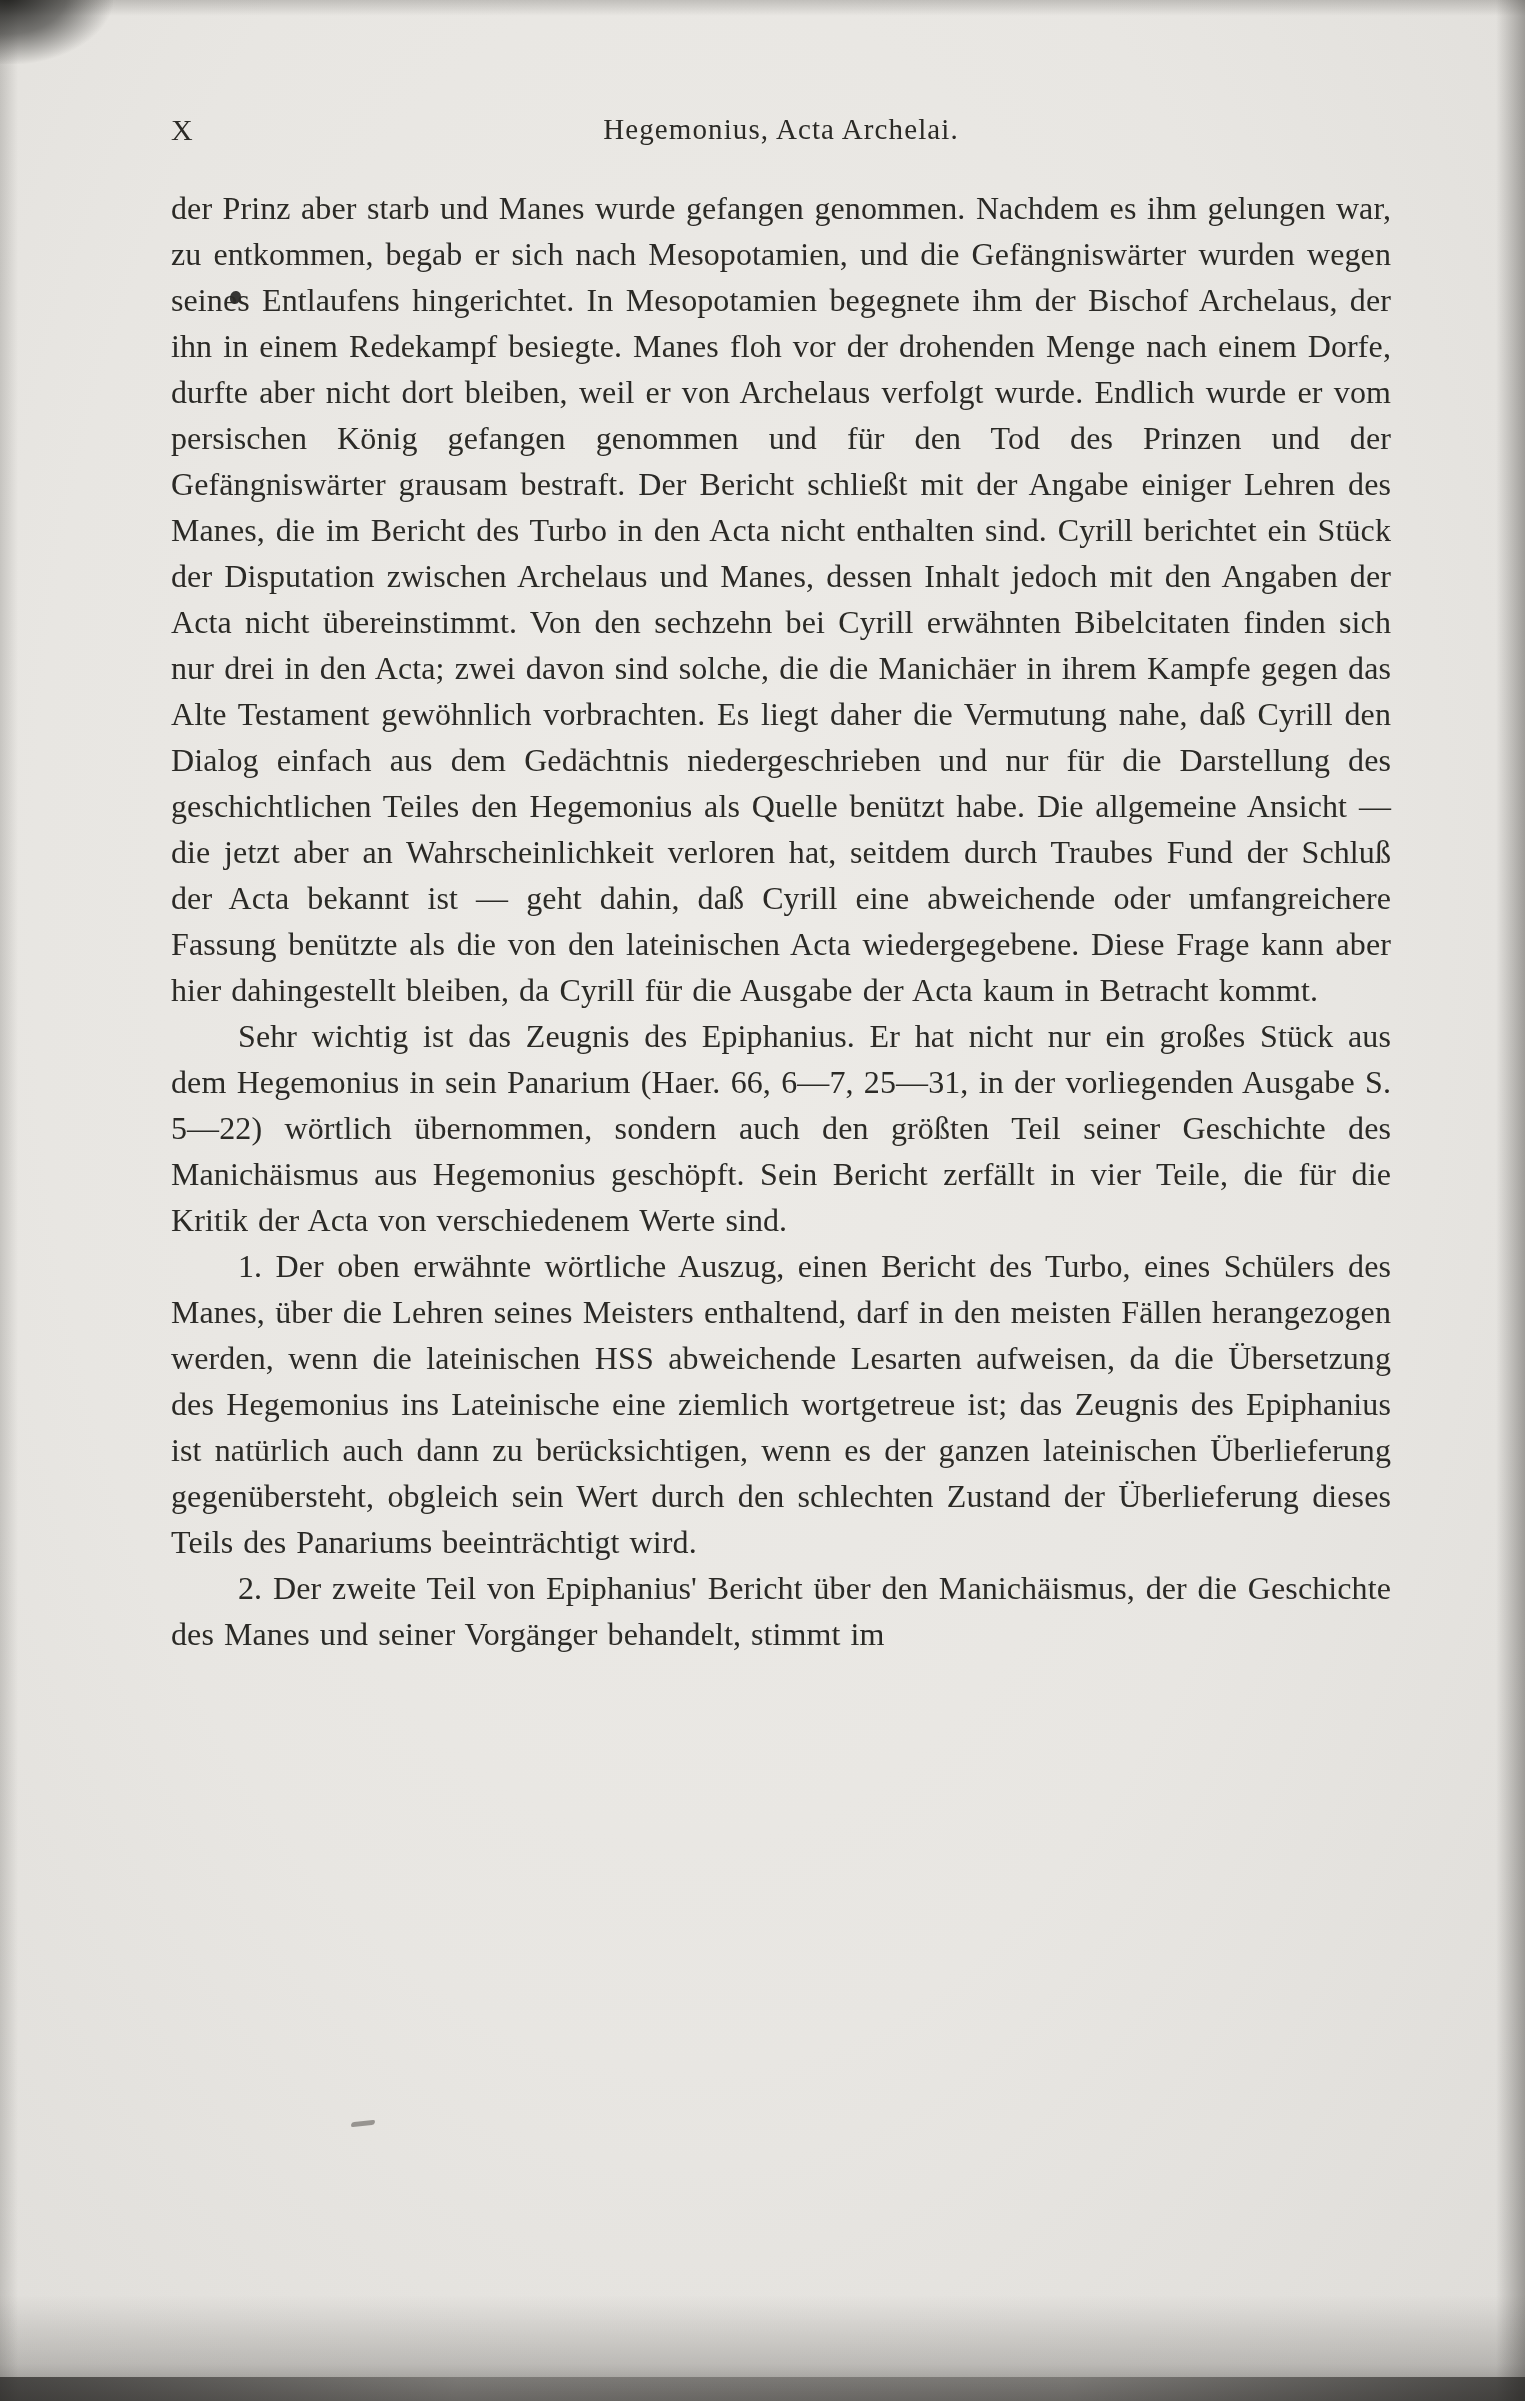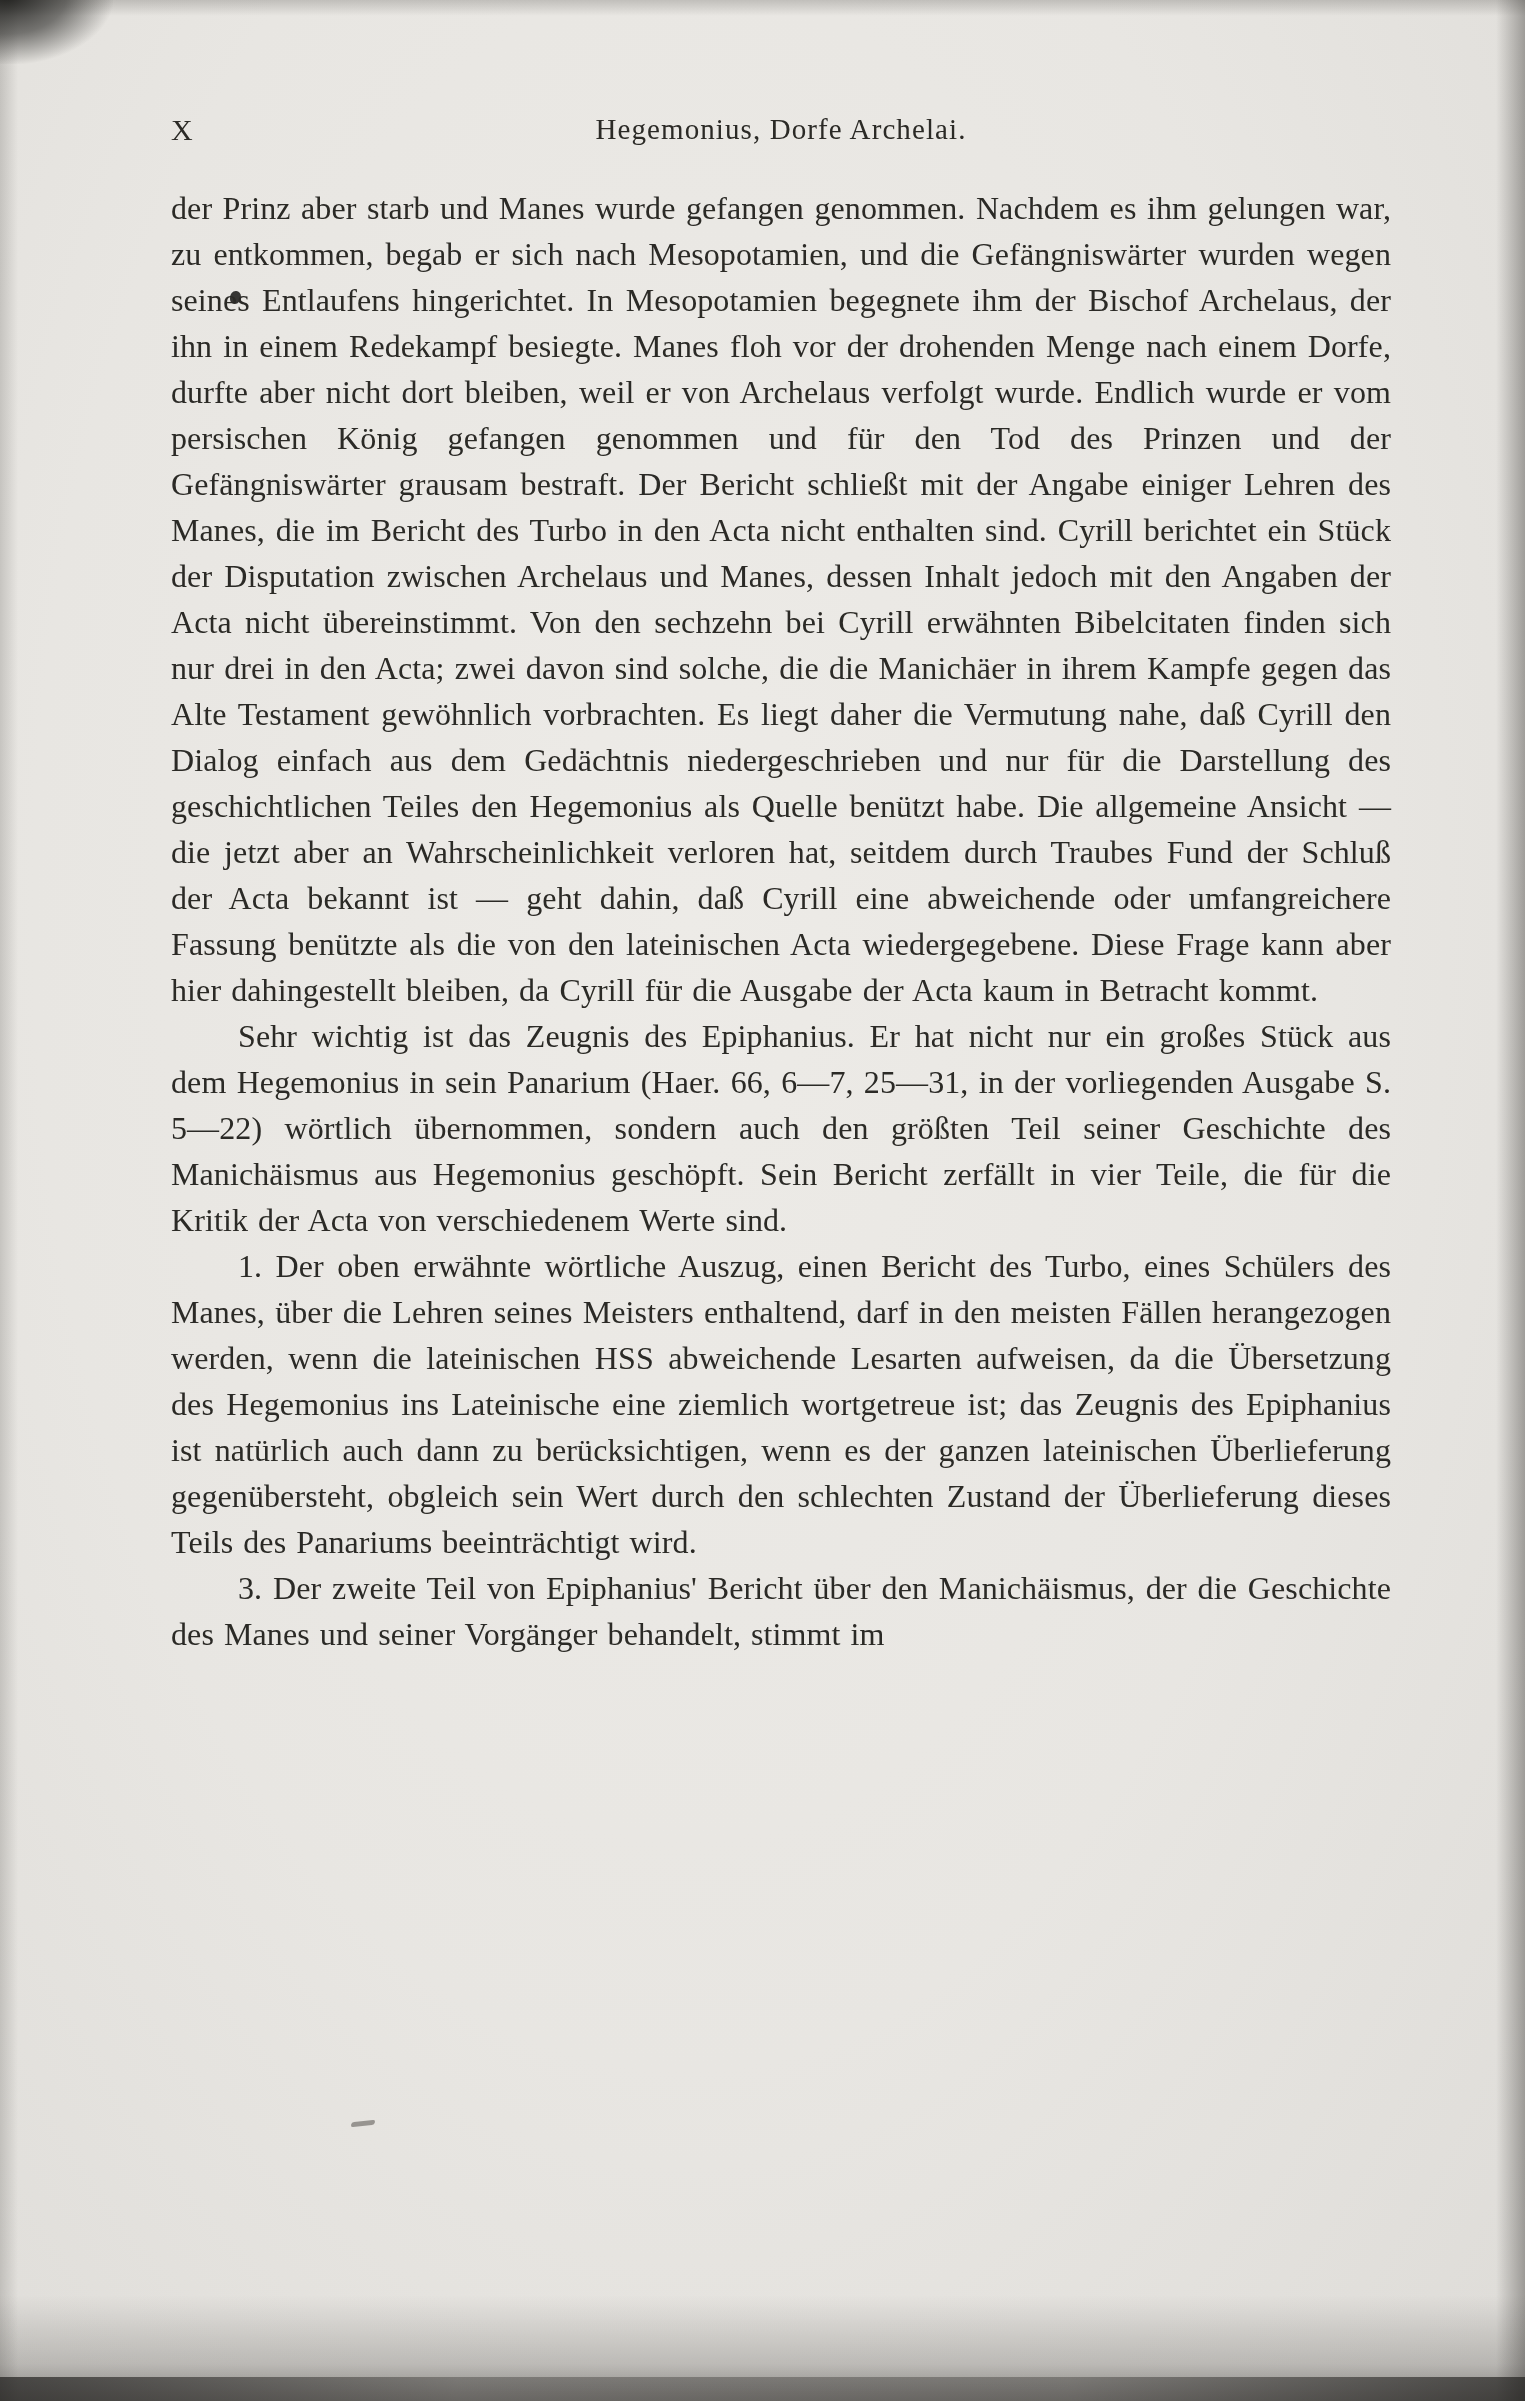--- a/index.html
+++ b/index.html
@@ -117,24 +117,24 @@
   <div class="edge-left"></div>
   <div class="edge-right"></div>
   <div class="edge-bottom"></div>
   <div class="edge-bottom-strip"></div>
   <div class="smudge-top-left"></div>
   <div class="ink-dot"></div>
   <div class="ink-squiggle"></div>
 
   <header class="running-header">
     <span class="page-number">X</span>
-    <span class="running-title">Hegemonius, Dorfe Archelai.</span>
+    <span class="running-title">Hegemonius, Acta Archelai.</span>
   </header>
 
   <main class="text-block">
     <p class="para">der Prinz aber starb und Manes wurde gefangen genommen. Nachdem es ihm gelungen war, zu entkommen, begab er sich nach Mesopotamien, und die Gefängniswärter wurden wegen seines Entlaufens hingerichtet. In Mesopotamien begegnete ihm der Bischof Archelaus, der ihn in einem Redekampf besiegte. Manes floh vor der drohenden Menge nach einem Dorfe, durfte aber nicht dort bleiben, weil er von Archelaus verfolgt wurde. Endlich wurde er vom persischen König gefangen genommen und für den Tod des Prinzen und der Gefängniswärter grausam bestraft. Der Bericht schließt mit der Angabe einiger Lehren des Manes, die im Bericht des Turbo in den Acta nicht enthalten sind. Cyrill berichtet ein Stück der Disputation zwischen Archelaus und Manes, dessen Inhalt jedoch mit den Angaben der Acta nicht übereinstimmt. Von den sechzehn bei Cyrill erwähnten Bibelcitaten finden sich nur drei in den Acta; zwei davon sind solche, die die Manichäer in ihrem Kampfe gegen das Alte Testament gewöhnlich vorbrachten. Es liegt daher die Vermutung nahe, daß Cyrill den Dialog einfach aus dem Gedächtnis niedergeschrieben und nur für die Darstellung des geschichtlichen Teiles den Hegemonius als Quelle benützt habe. Die allgemeine Ansicht — die jetzt aber an Wahrscheinlichkeit verloren hat, seitdem durch Traubes Fund der Schluß der Acta bekannt ist — geht dahin, daß Cyrill eine abweichende oder umfangreichere Fassung benützte als die von den lateinischen Acta wiedergegebene. Diese Frage kann aber hier dahingestellt bleiben, da Cyrill für die Ausgabe der Acta kaum in Betracht kommt.</p>
     <p class="para indented">Sehr wichtig ist das Zeugnis des Epiphanius. Er hat nicht nur ein großes Stück aus dem Hegemonius in sein Panarium (Haer. 66, 6—7, 25—31, in der vorliegenden Ausgabe S. 5—22) wörtlich übernommen, sondern auch den größten Teil seiner Geschichte des Manichäismus aus Hegemonius geschöpft. Sein Bericht zerfällt in vier Teile, die für die Kritik der Acta von verschiedenem Werte sind.</p>
     <p class="para indented">1. Der oben erwähnte wörtliche Auszug, einen Bericht des Turbo, eines Schülers des Manes, über die Lehren seines Meisters enthaltend, darf in den meisten Fällen herangezogen werden, wenn die lateinischen HSS abweichende Lesarten aufweisen, da die Übersetzung des Hegemonius ins Lateinische eine ziemlich wortgetreue ist; das Zeugnis des Epiphanius ist natürlich auch dann zu berücksichtigen, wenn es der ganzen lateinischen Überlieferung gegenübersteht, obgleich sein Wert durch den schlechten Zustand der Überlieferung dieses Teils des Panariums beeinträchtigt wird.</p>
-    <p class="para indented">3. Der zweite Teil von Epiphanius' Bericht über den Manichäismus, der die Geschichte des Manes und seiner Vorgänger behandelt, stimmt im</p>
+    <p class="para indented">2. Der zweite Teil von Epiphanius' Bericht über den Manichäismus, der die Geschichte des Manes und seiner Vorgänger behandelt, stimmt im</p>
   </main>
 
 </div>
 
 
 </body></html>

